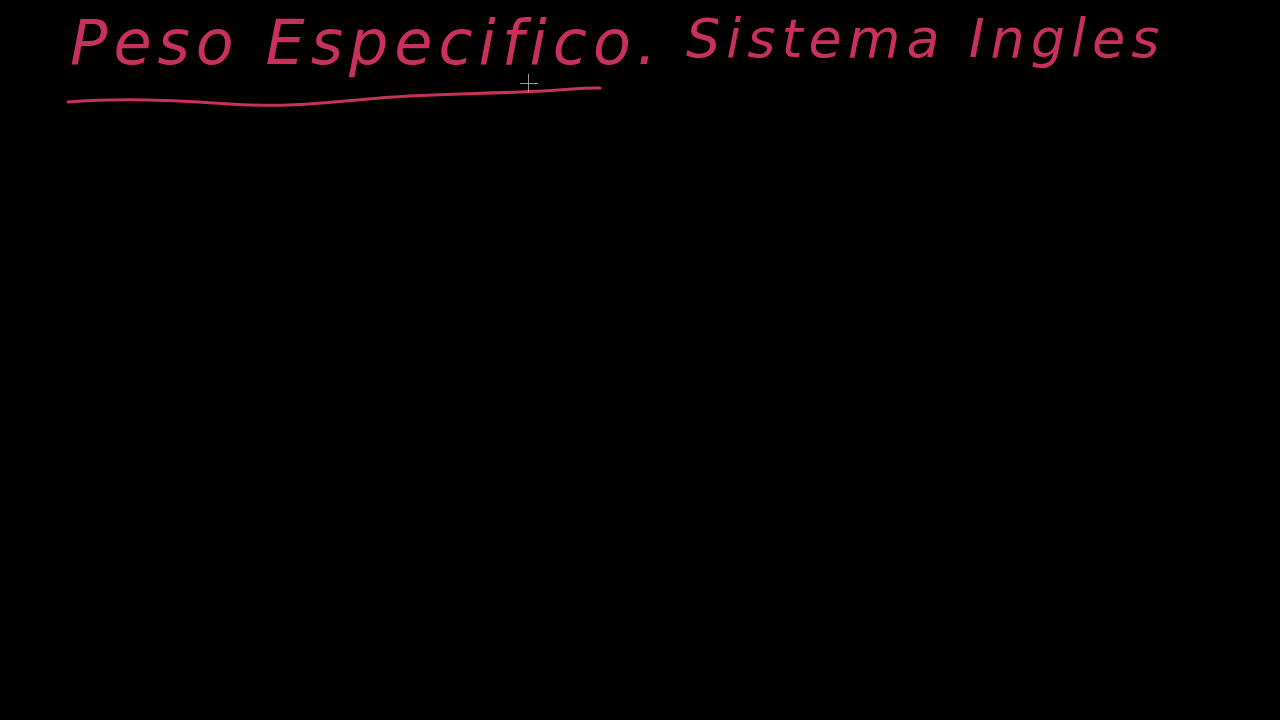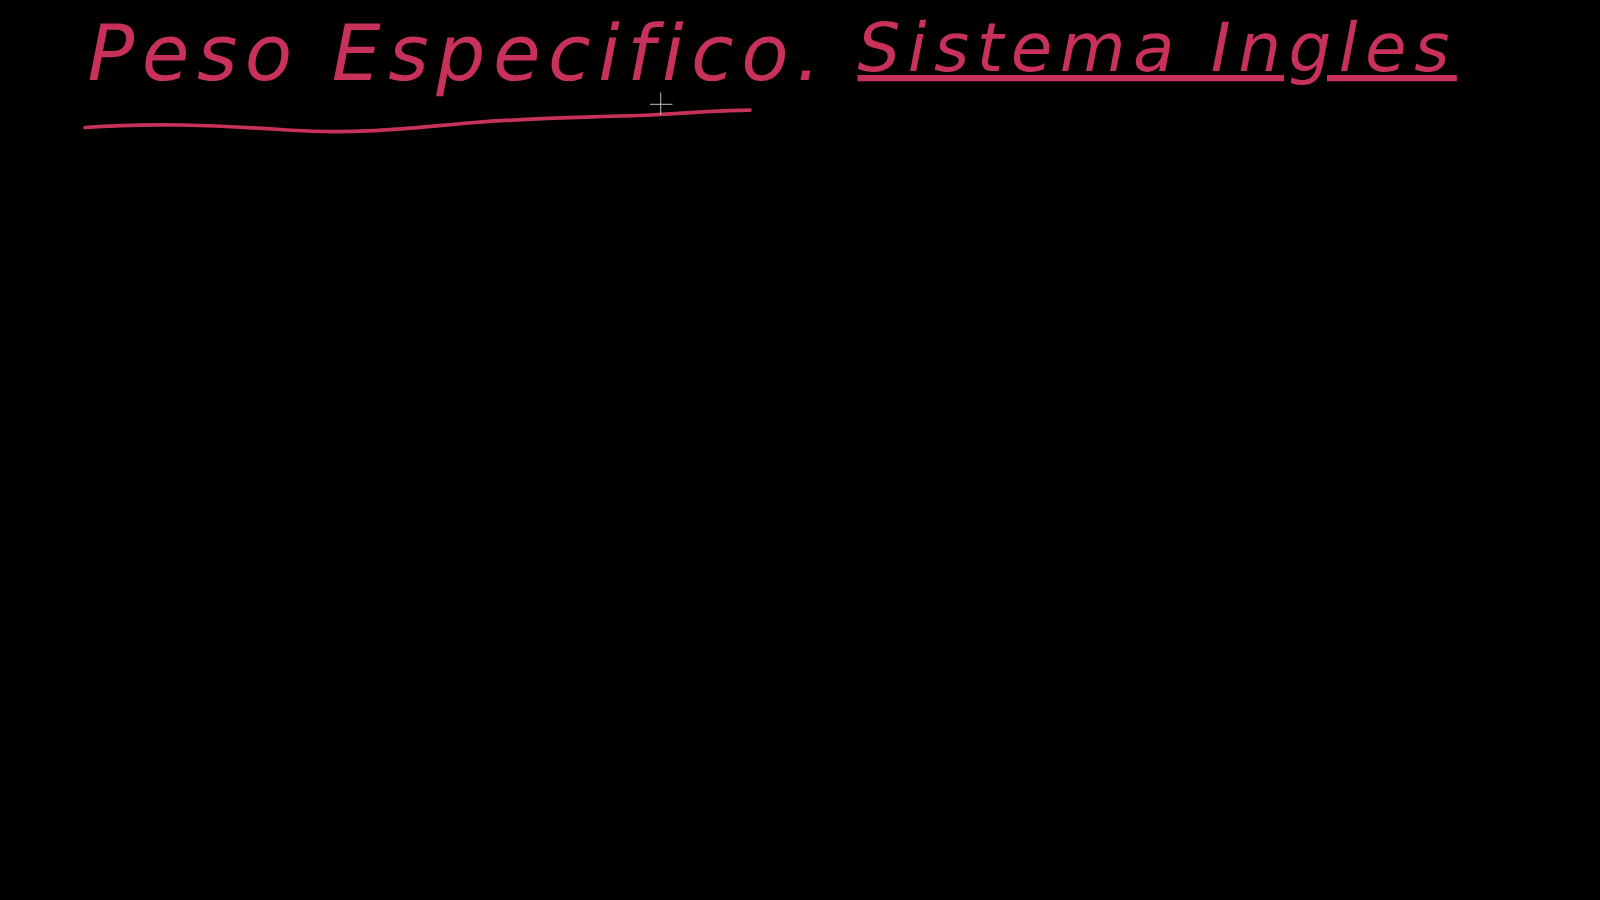--- a/index.html
+++ b/index.html
@@ -30,21 +30,20 @@
       left: 70px;
       top: 12px;
       font-size: 62px;
       letter-spacing: 6px;
     }
     .title-right {
       left: 686px;
       top: 12px;
       font-size: 54px;
       letter-spacing: 6px;
-      text-decoration: underline;
     }
     .underline-svg {
       position: absolute;
       left: 0;
       top: 0;
       width: 1280px;
       height: 130px;
       pointer-events: none;
     }
     .pen-cursor {

